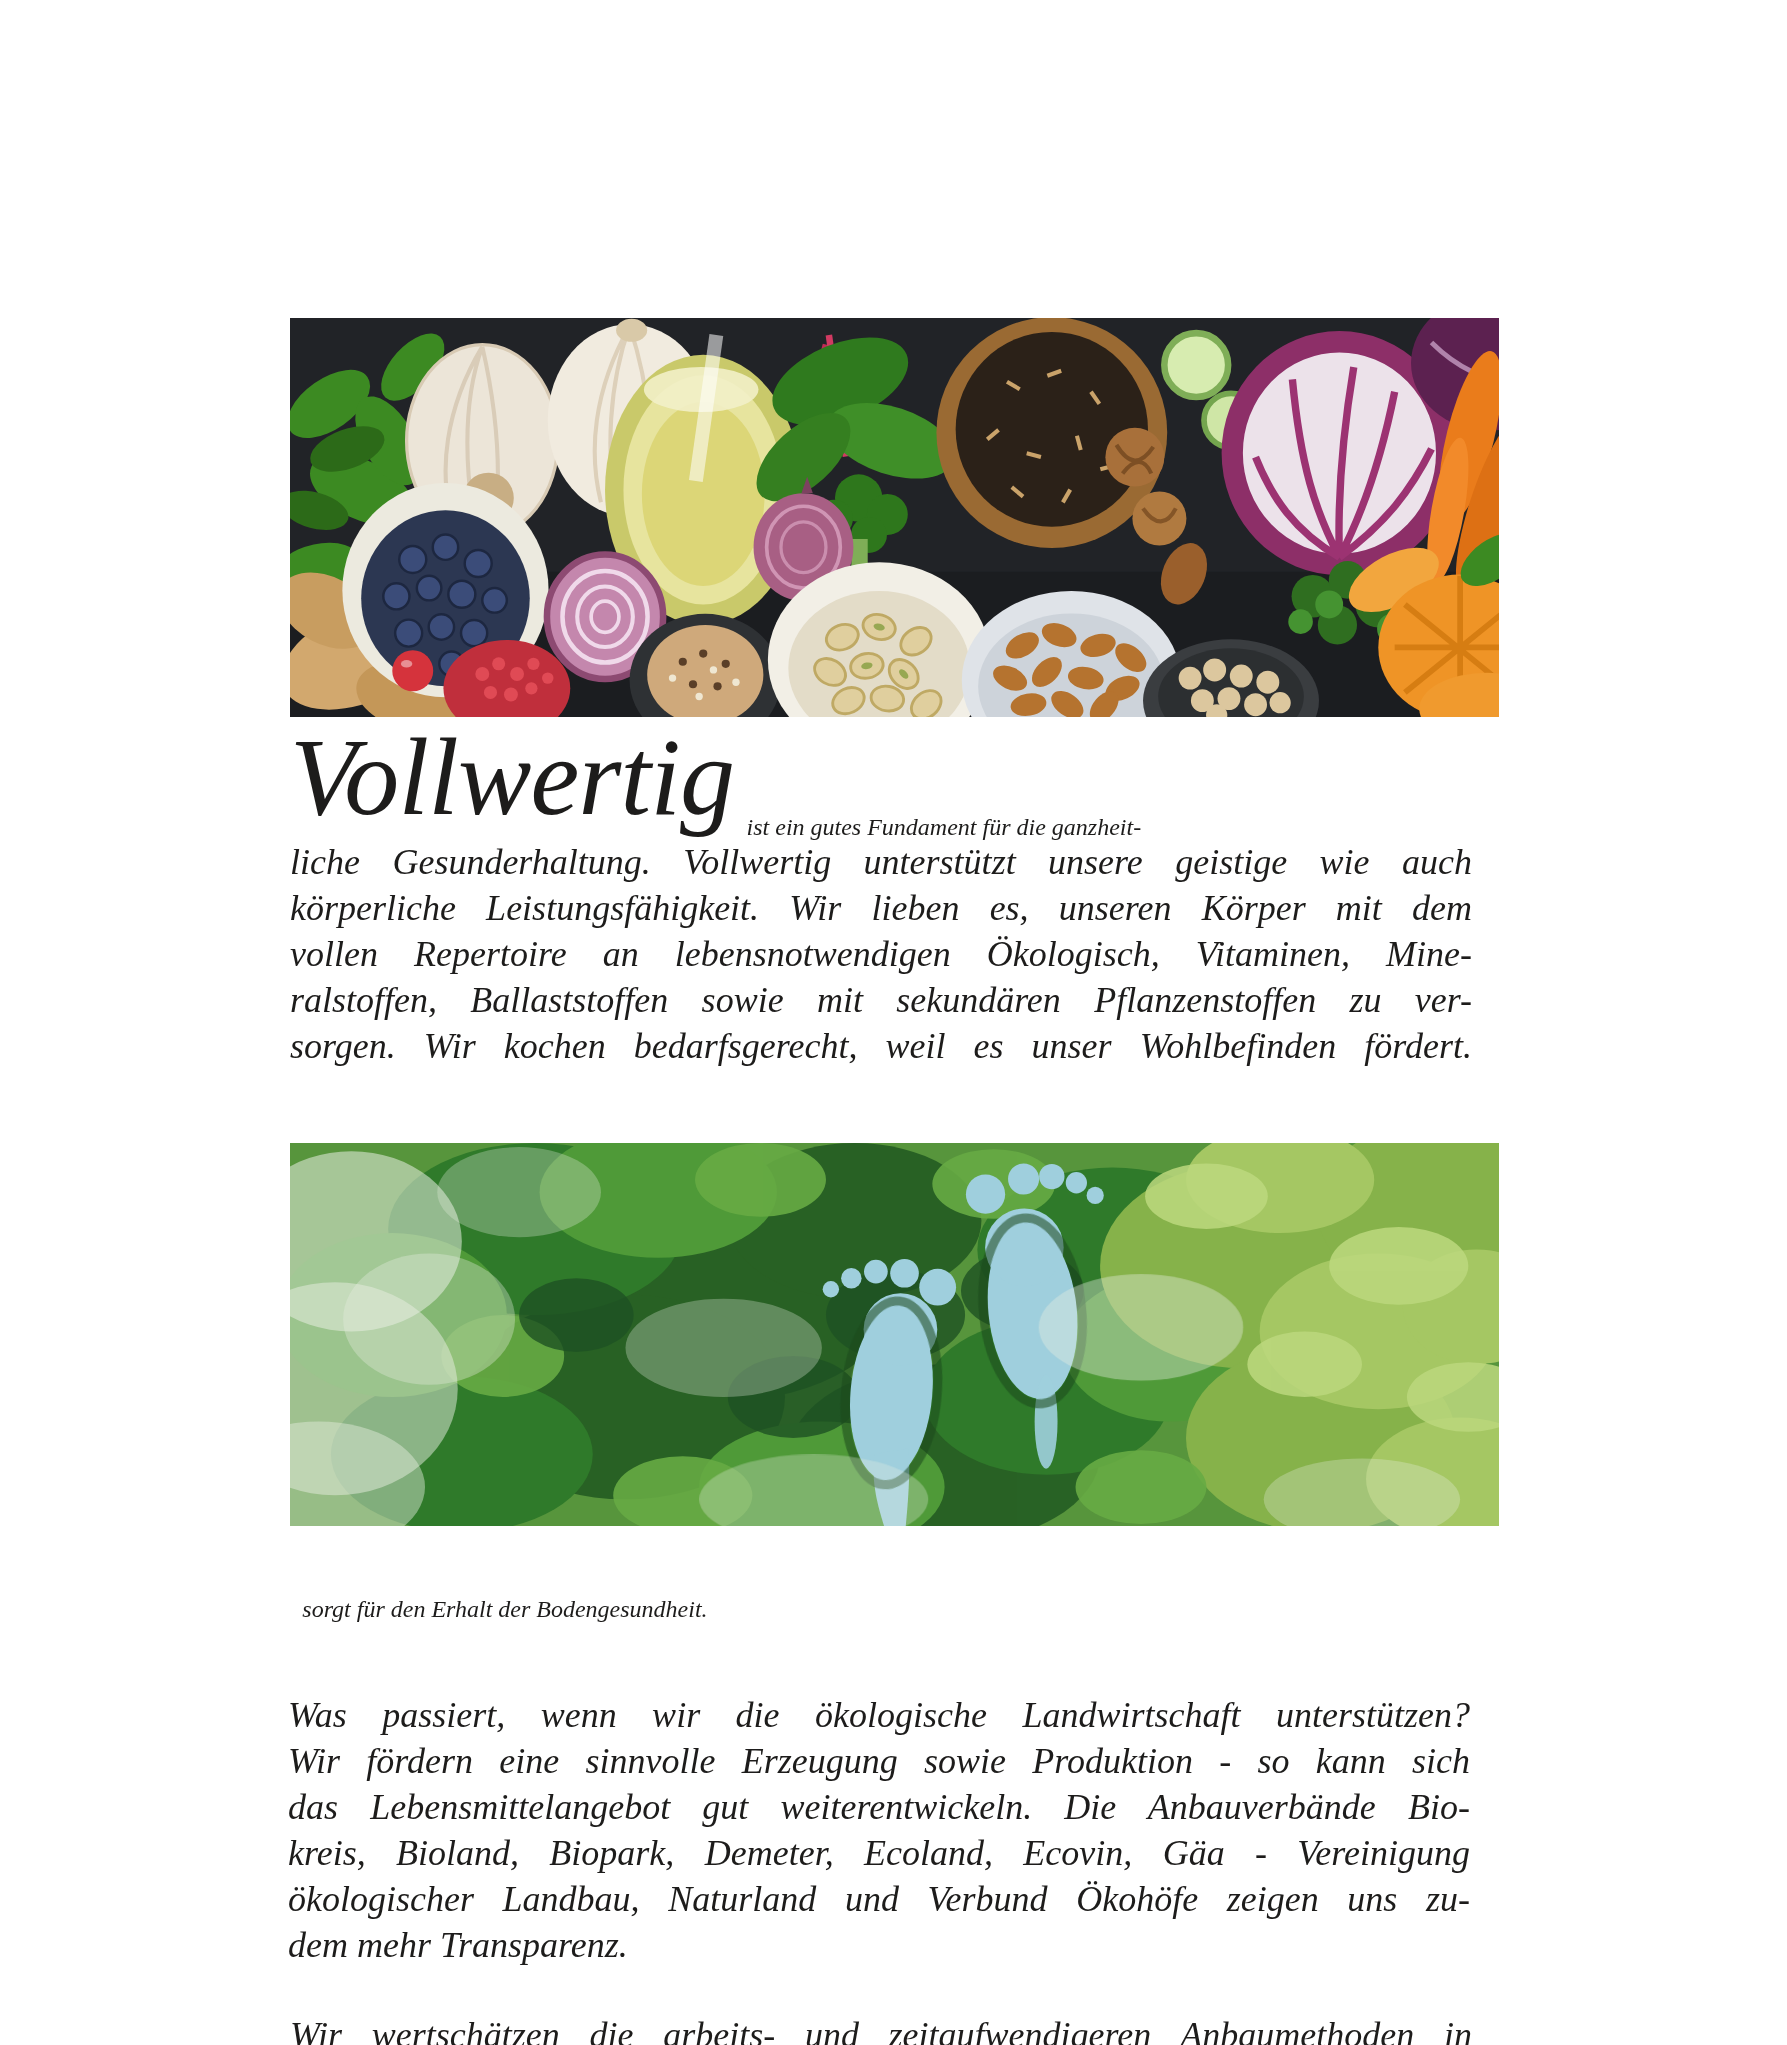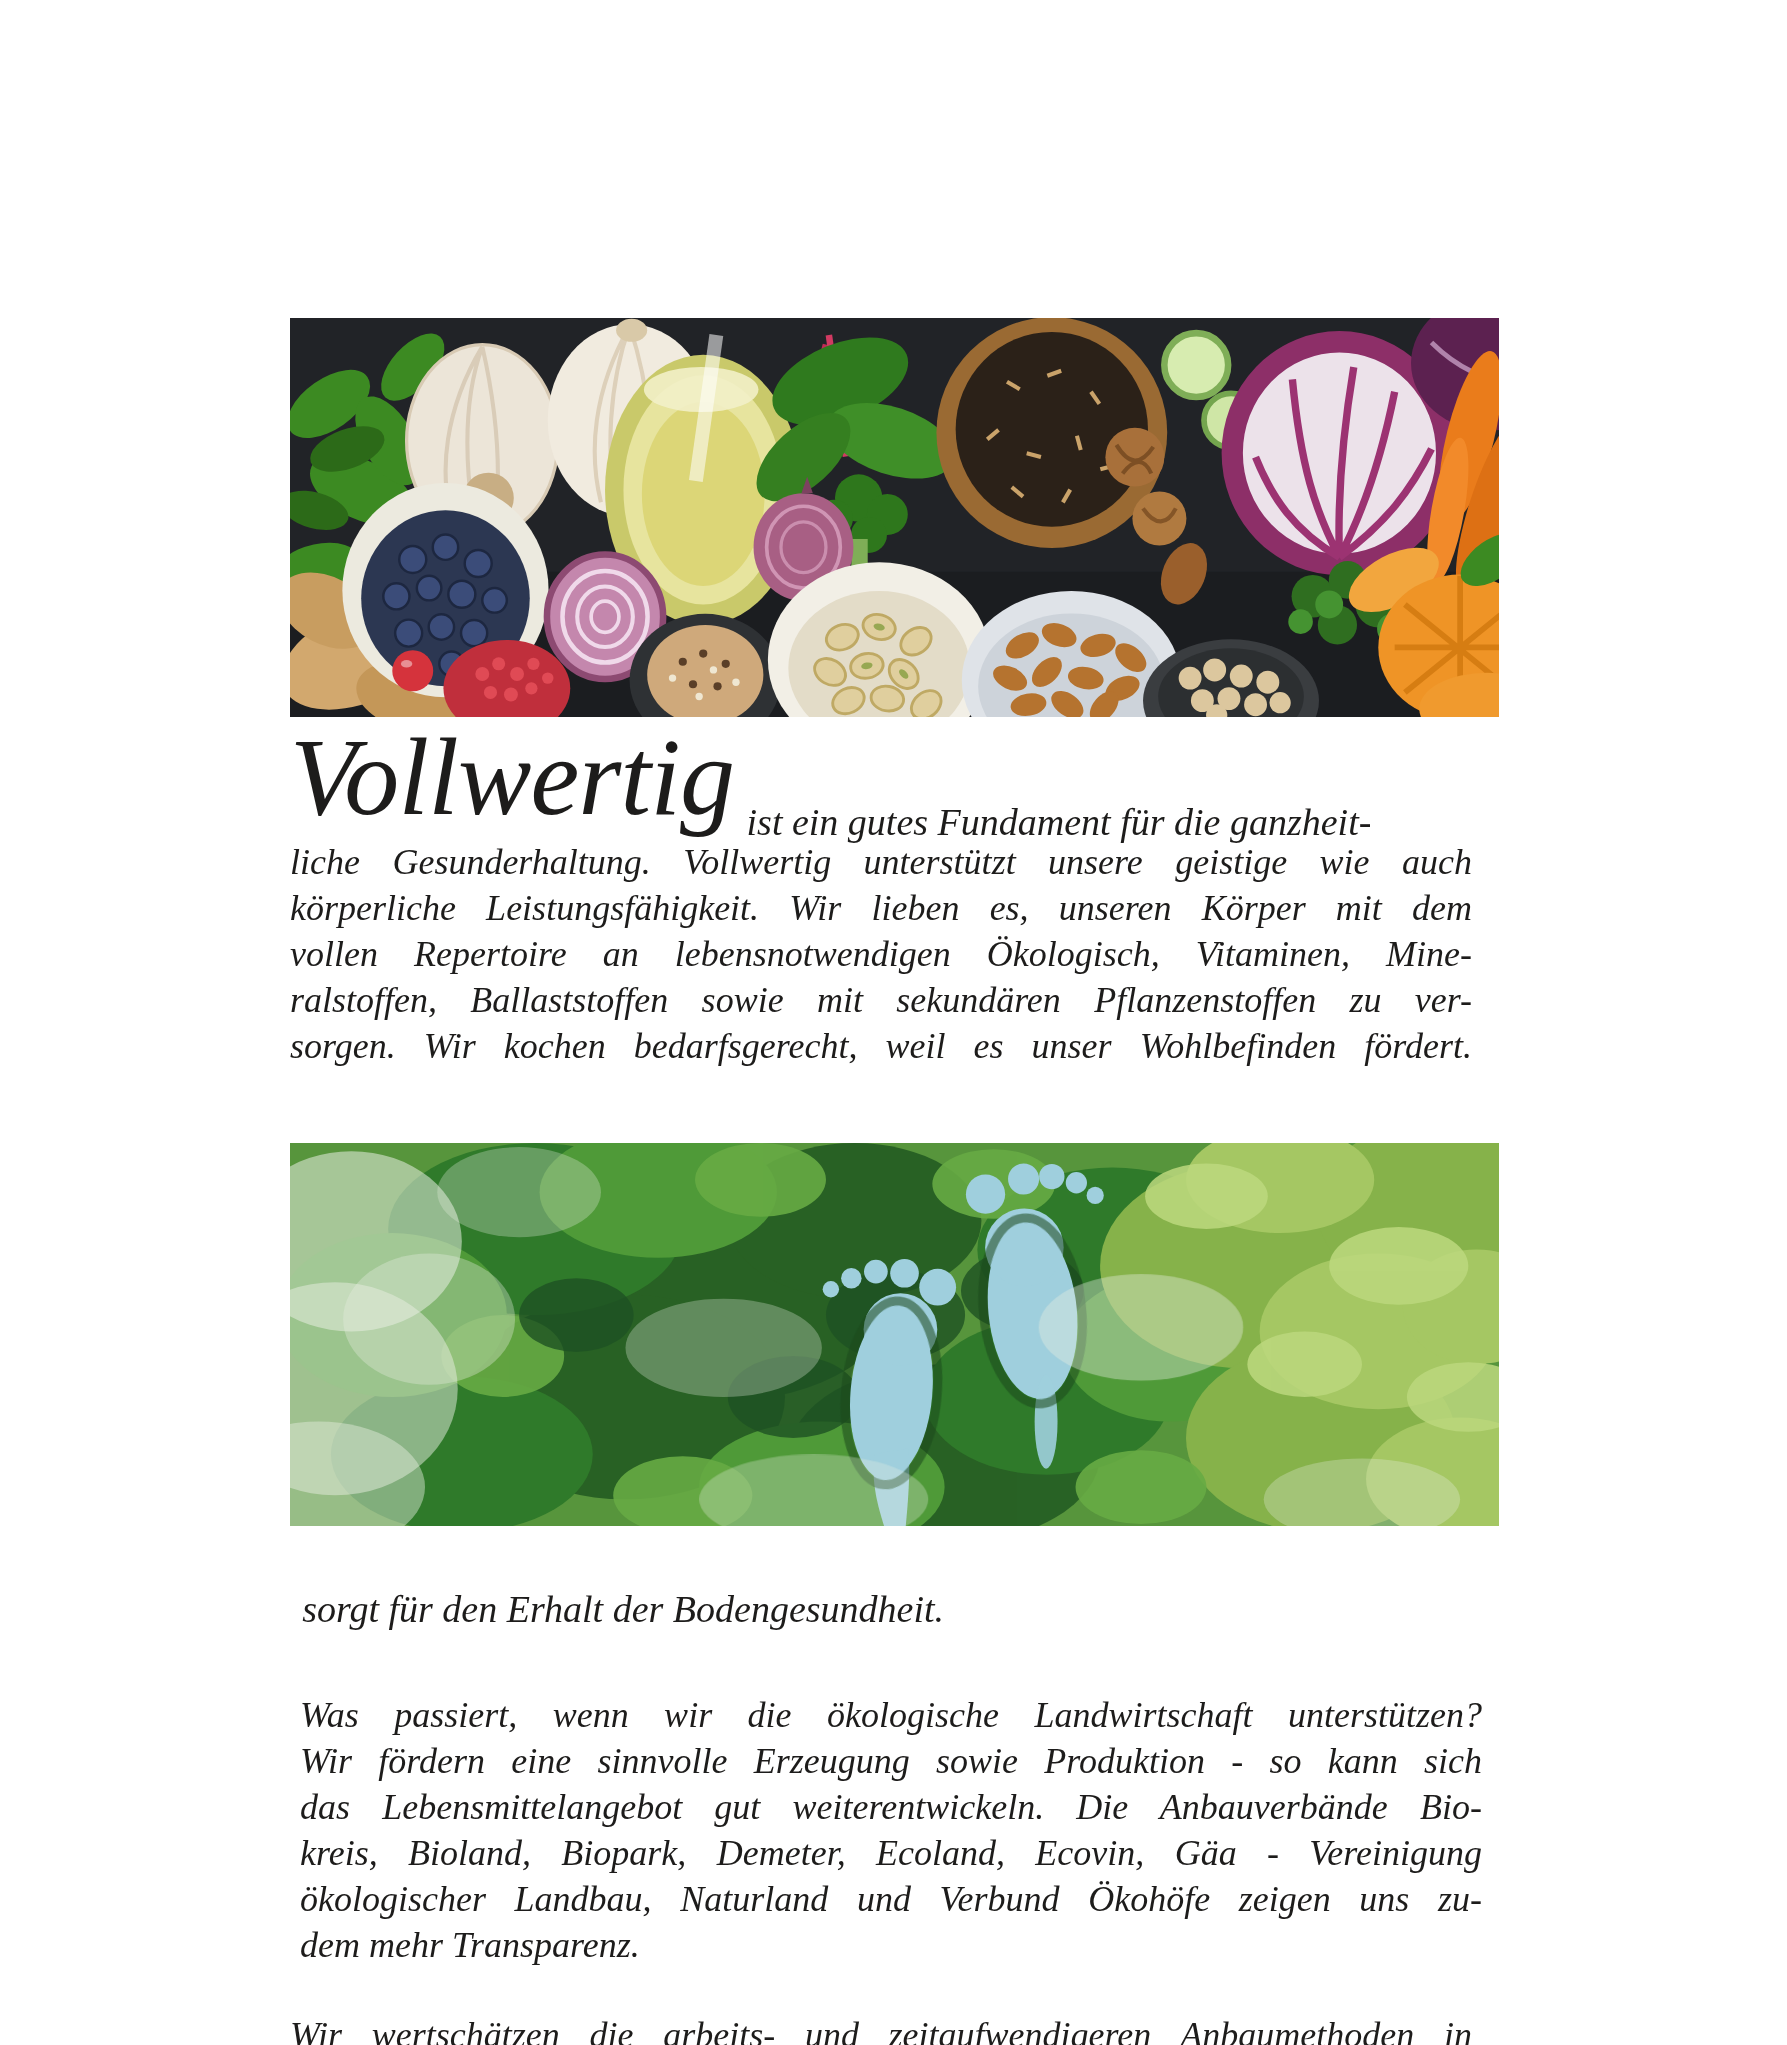--- a/index.html
+++ b/index.html
@@ -22,21 +22,21 @@
     flex: 0 0 auto;
     font-size: 110px;
     line-height: 110px;
     font-weight: 400;
     letter-spacing: -0.8px;
     white-space: nowrap;
   }
   .lead {
     flex: 0 0 auto;
     margin-left: 12.3px;
-    font-size: 38px;
+    font-size: 24px;
     line-height: 36px;
     white-space: nowrap;
     position: relative;
   }
   .lead-1 { top: 20.5px; }
   .lead-2 { top: 41px; }
 
   .para { width: 1182px; }
   .line {
     font-size: 36px;
@@ -375,21 +375,21 @@
         <ellipse cx="2080" cy="450" rx="250" ry="130" opacity="0.4"></ellipse>
         <ellipse cx="1280" cy="870" rx="280" ry="110" opacity="0.3"></ellipse>
         <ellipse cx="2620" cy="870" rx="240" ry="100" opacity="0.3"></ellipse>
       </g>
     </svg>
   </div>
 
   <div class="abs hrow" style="left:290px; top:1550px; width:1182px;">
     <span class="lead lead-2">sorgt für den Erhalt der Bodengesundheit.</span>
   </div>
-  <div class="abs para" style="left:300px; top:1692px;">
+  <div class="abs para" style="left:288px; top:1692px;">
     <div class="line j">Was passiert, wenn wir die ökologische Landwirtschaft unterstützen?</div>
     <div class="line j">Wir fördern eine sinnvolle Erzeugung sowie Produktion - so kann sich</div>
     <div class="line j">das Lebensmittelangebot gut weiterentwickeln. Die Anbauverbände Bio-</div>
     <div class="line j">kreis, Bioland, Biopark, Demeter, Ecoland, Ecovin, Gäa - Vereinigung</div>
     <div class="line j">ökologischer Landbau, Naturland und Verbund Ökohöfe zeigen uns zu-</div>
     <div class="line last">dem mehr Transparenz.</div>
   </div>
   <div class="abs para" style="left:290px; top:2012px;">
     <div class="line j">Wir wertschätzen die arbeits- und zeitaufwendigeren Anbaumethoden in</div>
 

